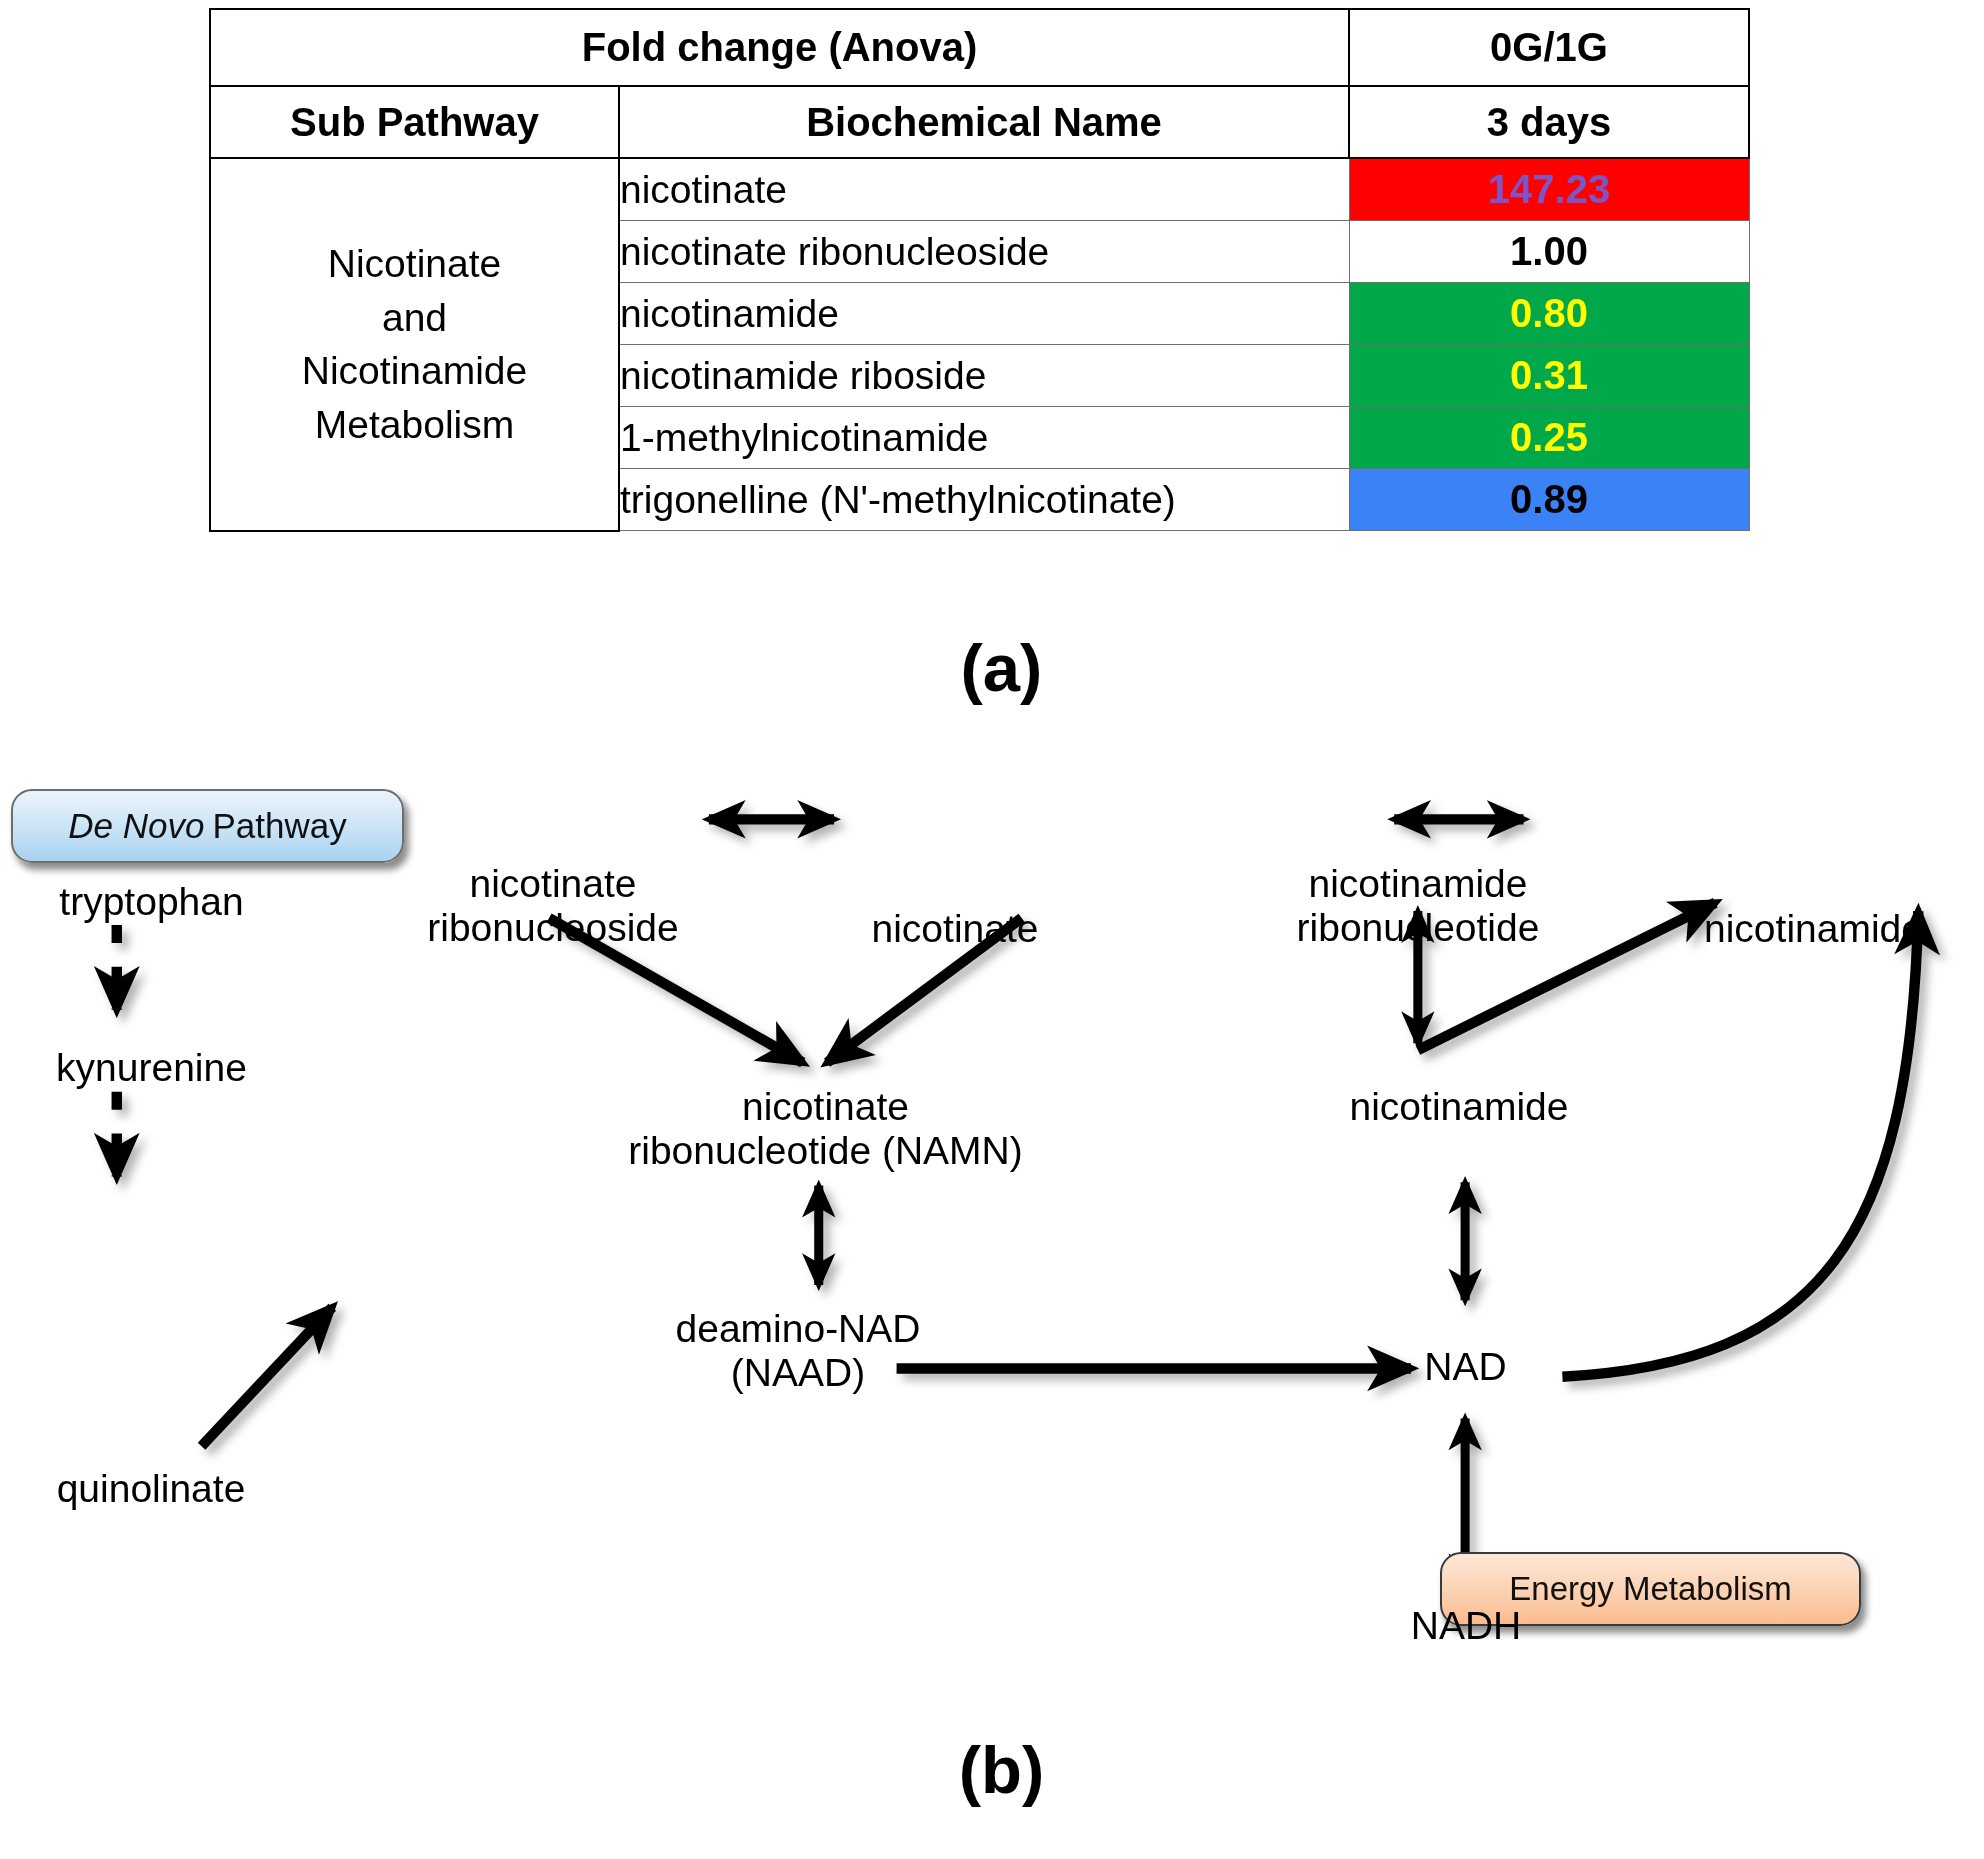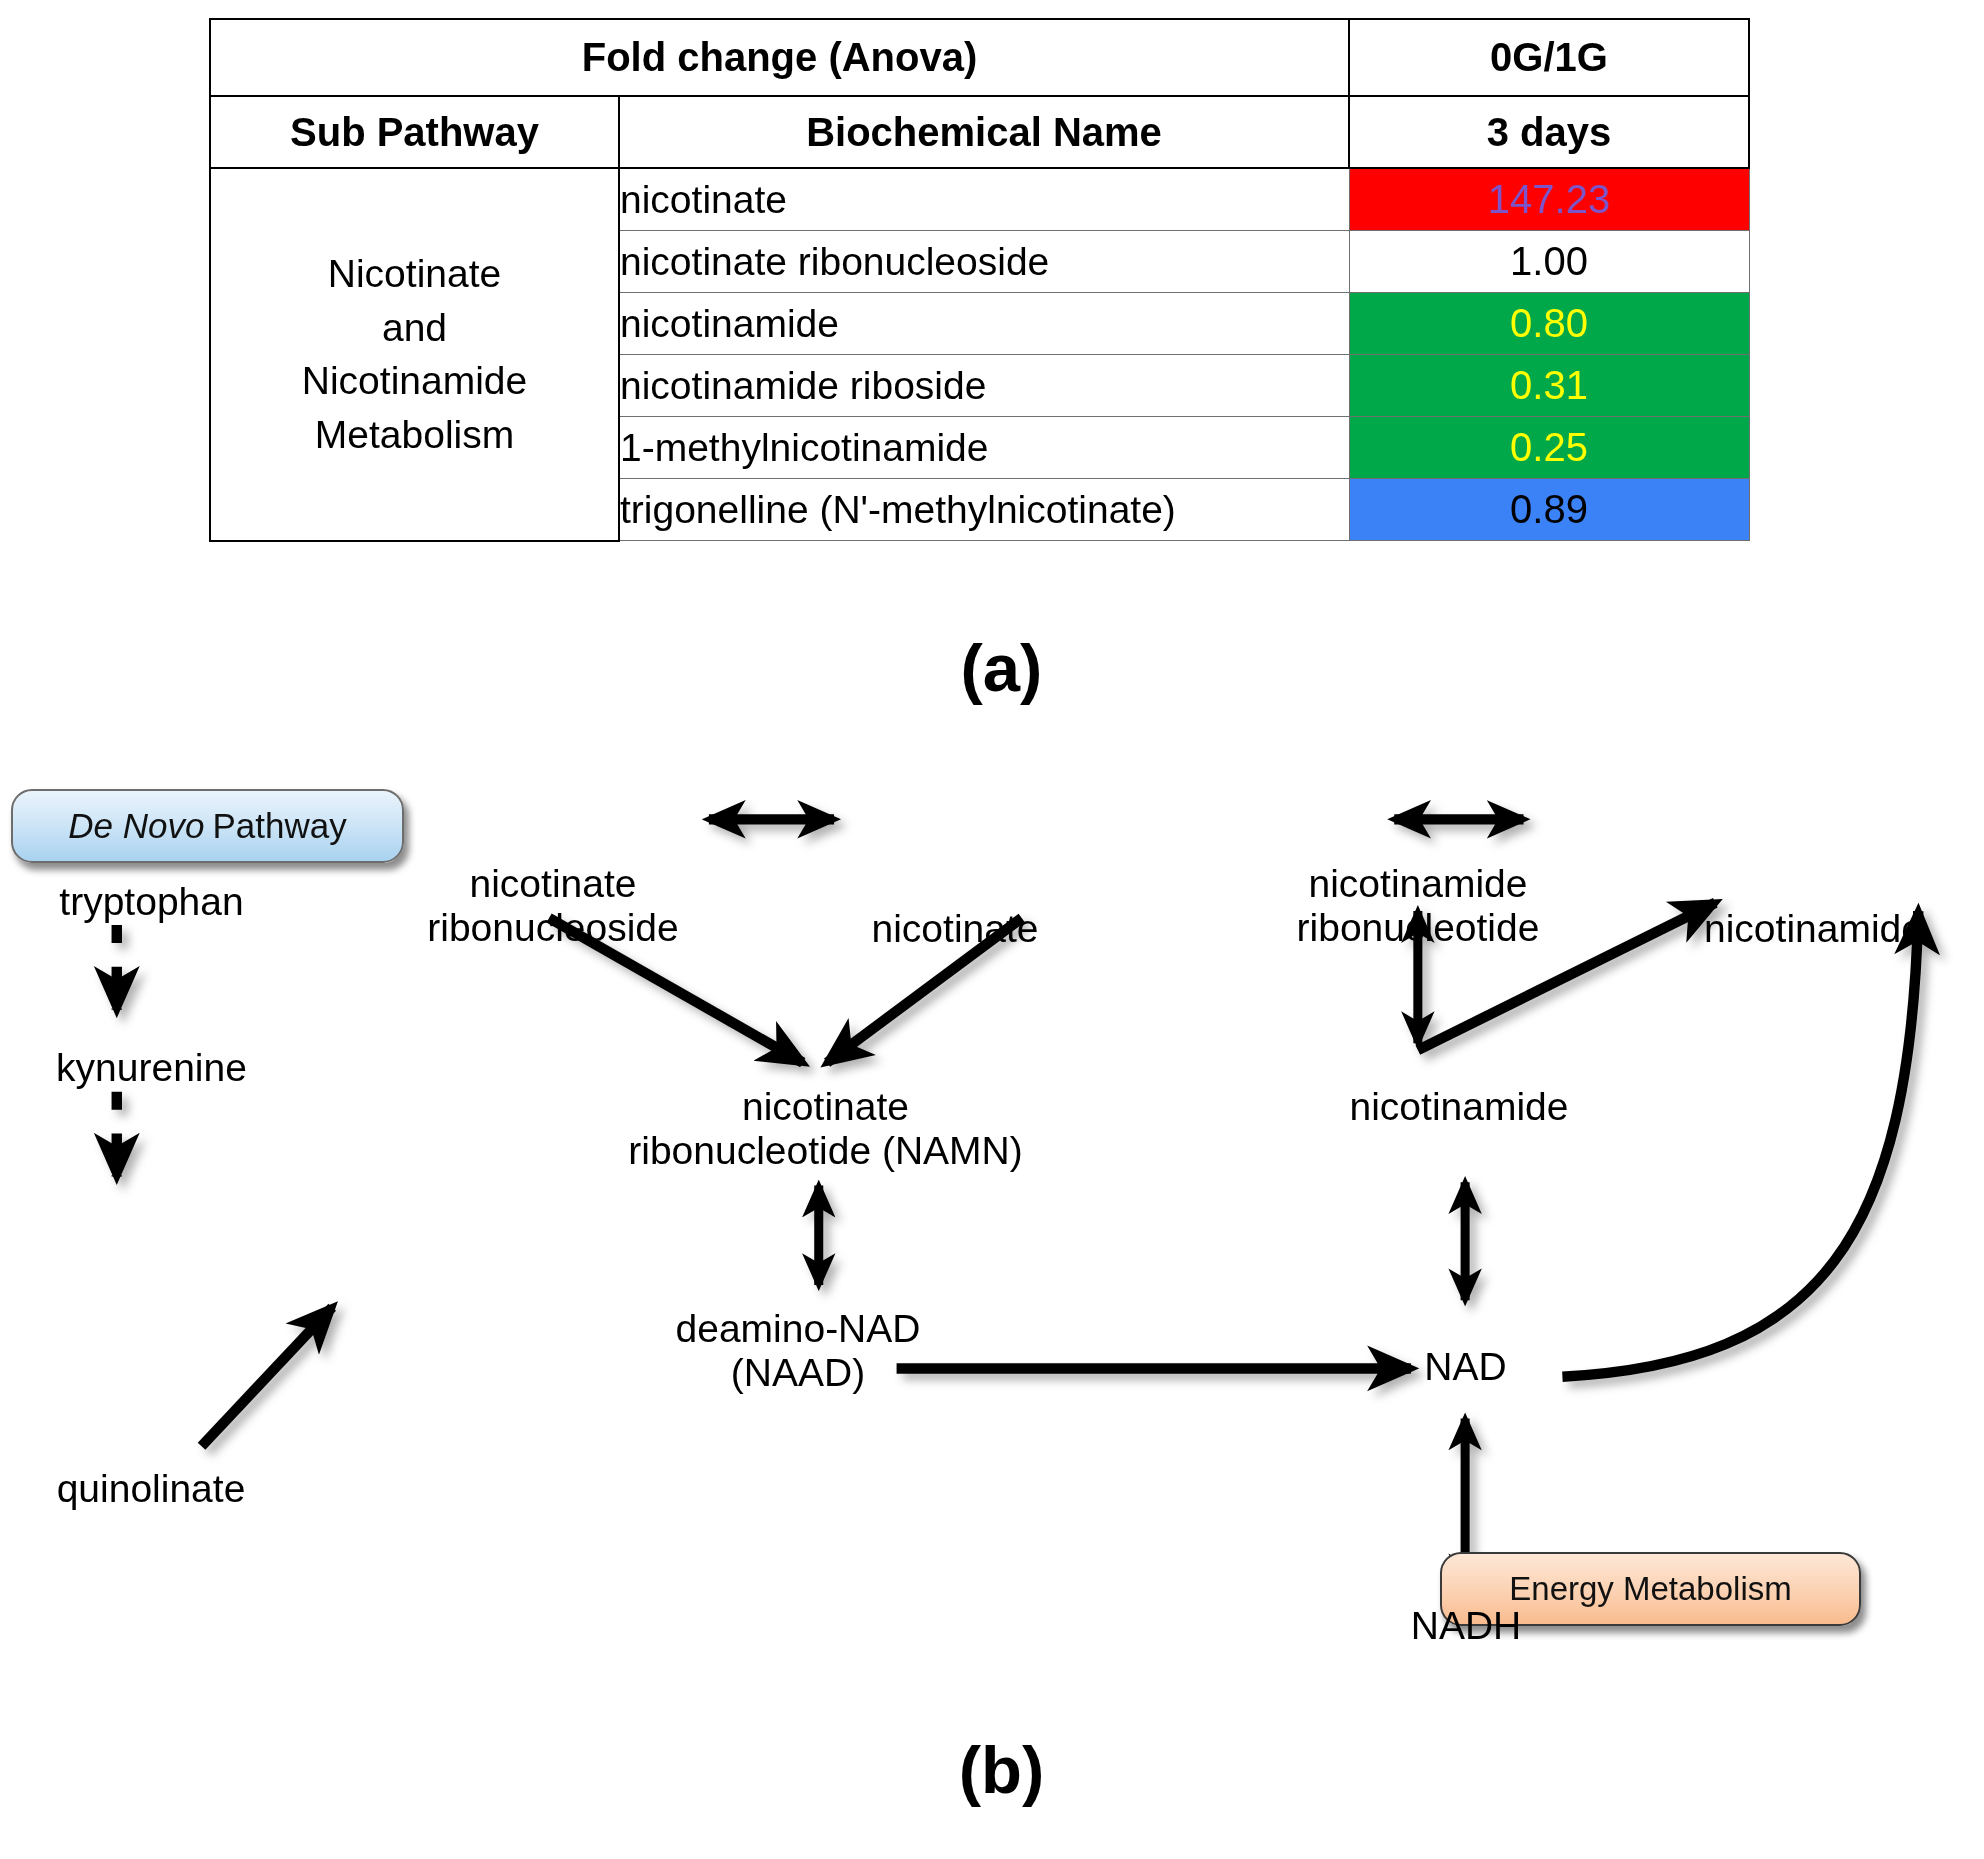--- a/index.html
+++ b/index.html
@@ -1,33 +1,33 @@
 <!DOCTYPE html>
 <html style="font-size:11px"><head>
 <meta charset="utf-8">
 <style>
   html,body{margin:0;padding:0;background:#fff;}
   body{width:1985px;height:1859px;font-family:"Liberation Sans",sans-serif;color:#000;position:relative;overflow:hidden;}
 
   
-  #panel-a{position:absolute;left:209px;top:18px;width:1539px;}
+  #panel-a{position:absolute;left:209px;top:8px;width:1539px;}
   table.fc{border-collapse:collapse;table-layout:fixed;width:1539px;}
   table.fc td{border:2.1px solid #000;padding:0;vertical-align:middle;}
   table.fc td.thin{border:1.4px solid #6f6f6f;}
   .c-sub{width:409px;}
   .c-name{width:730px;}
   .c-val{width:400px;}
 
   .hdr{font-weight:bold;font-size:40px;text-align:center;}
   .hdr-tall{height:75px;}
   .hdr-row2{height:70px;}
 
   .subpath{font-size:39px;text-align:center;line-height:1.37;padding:4.2px 0;}
   .bioname{font-size:39px;text-align:left;padding-left:11px;white-space:nowrap;}
-  .val{font-size:40px;font-weight:normal;text-align:center;}
+  .val{font-size:40px;font-weight:bold;text-align:center;}
   .rowh{height:61px;}
 
   .panel-label{position:absolute;font-size:67px;font-weight:bold;text-align:center;width:209px;}
   #label-a{left:897px;top:629px;}
   #label-b{left:897px;top:1731px;}
 
   
   #panel-b{position:absolute;left:0;top:751px;width:1985px;height:1043px;}
   #panel-b svg{position:absolute;left:0;top:0;}
 

